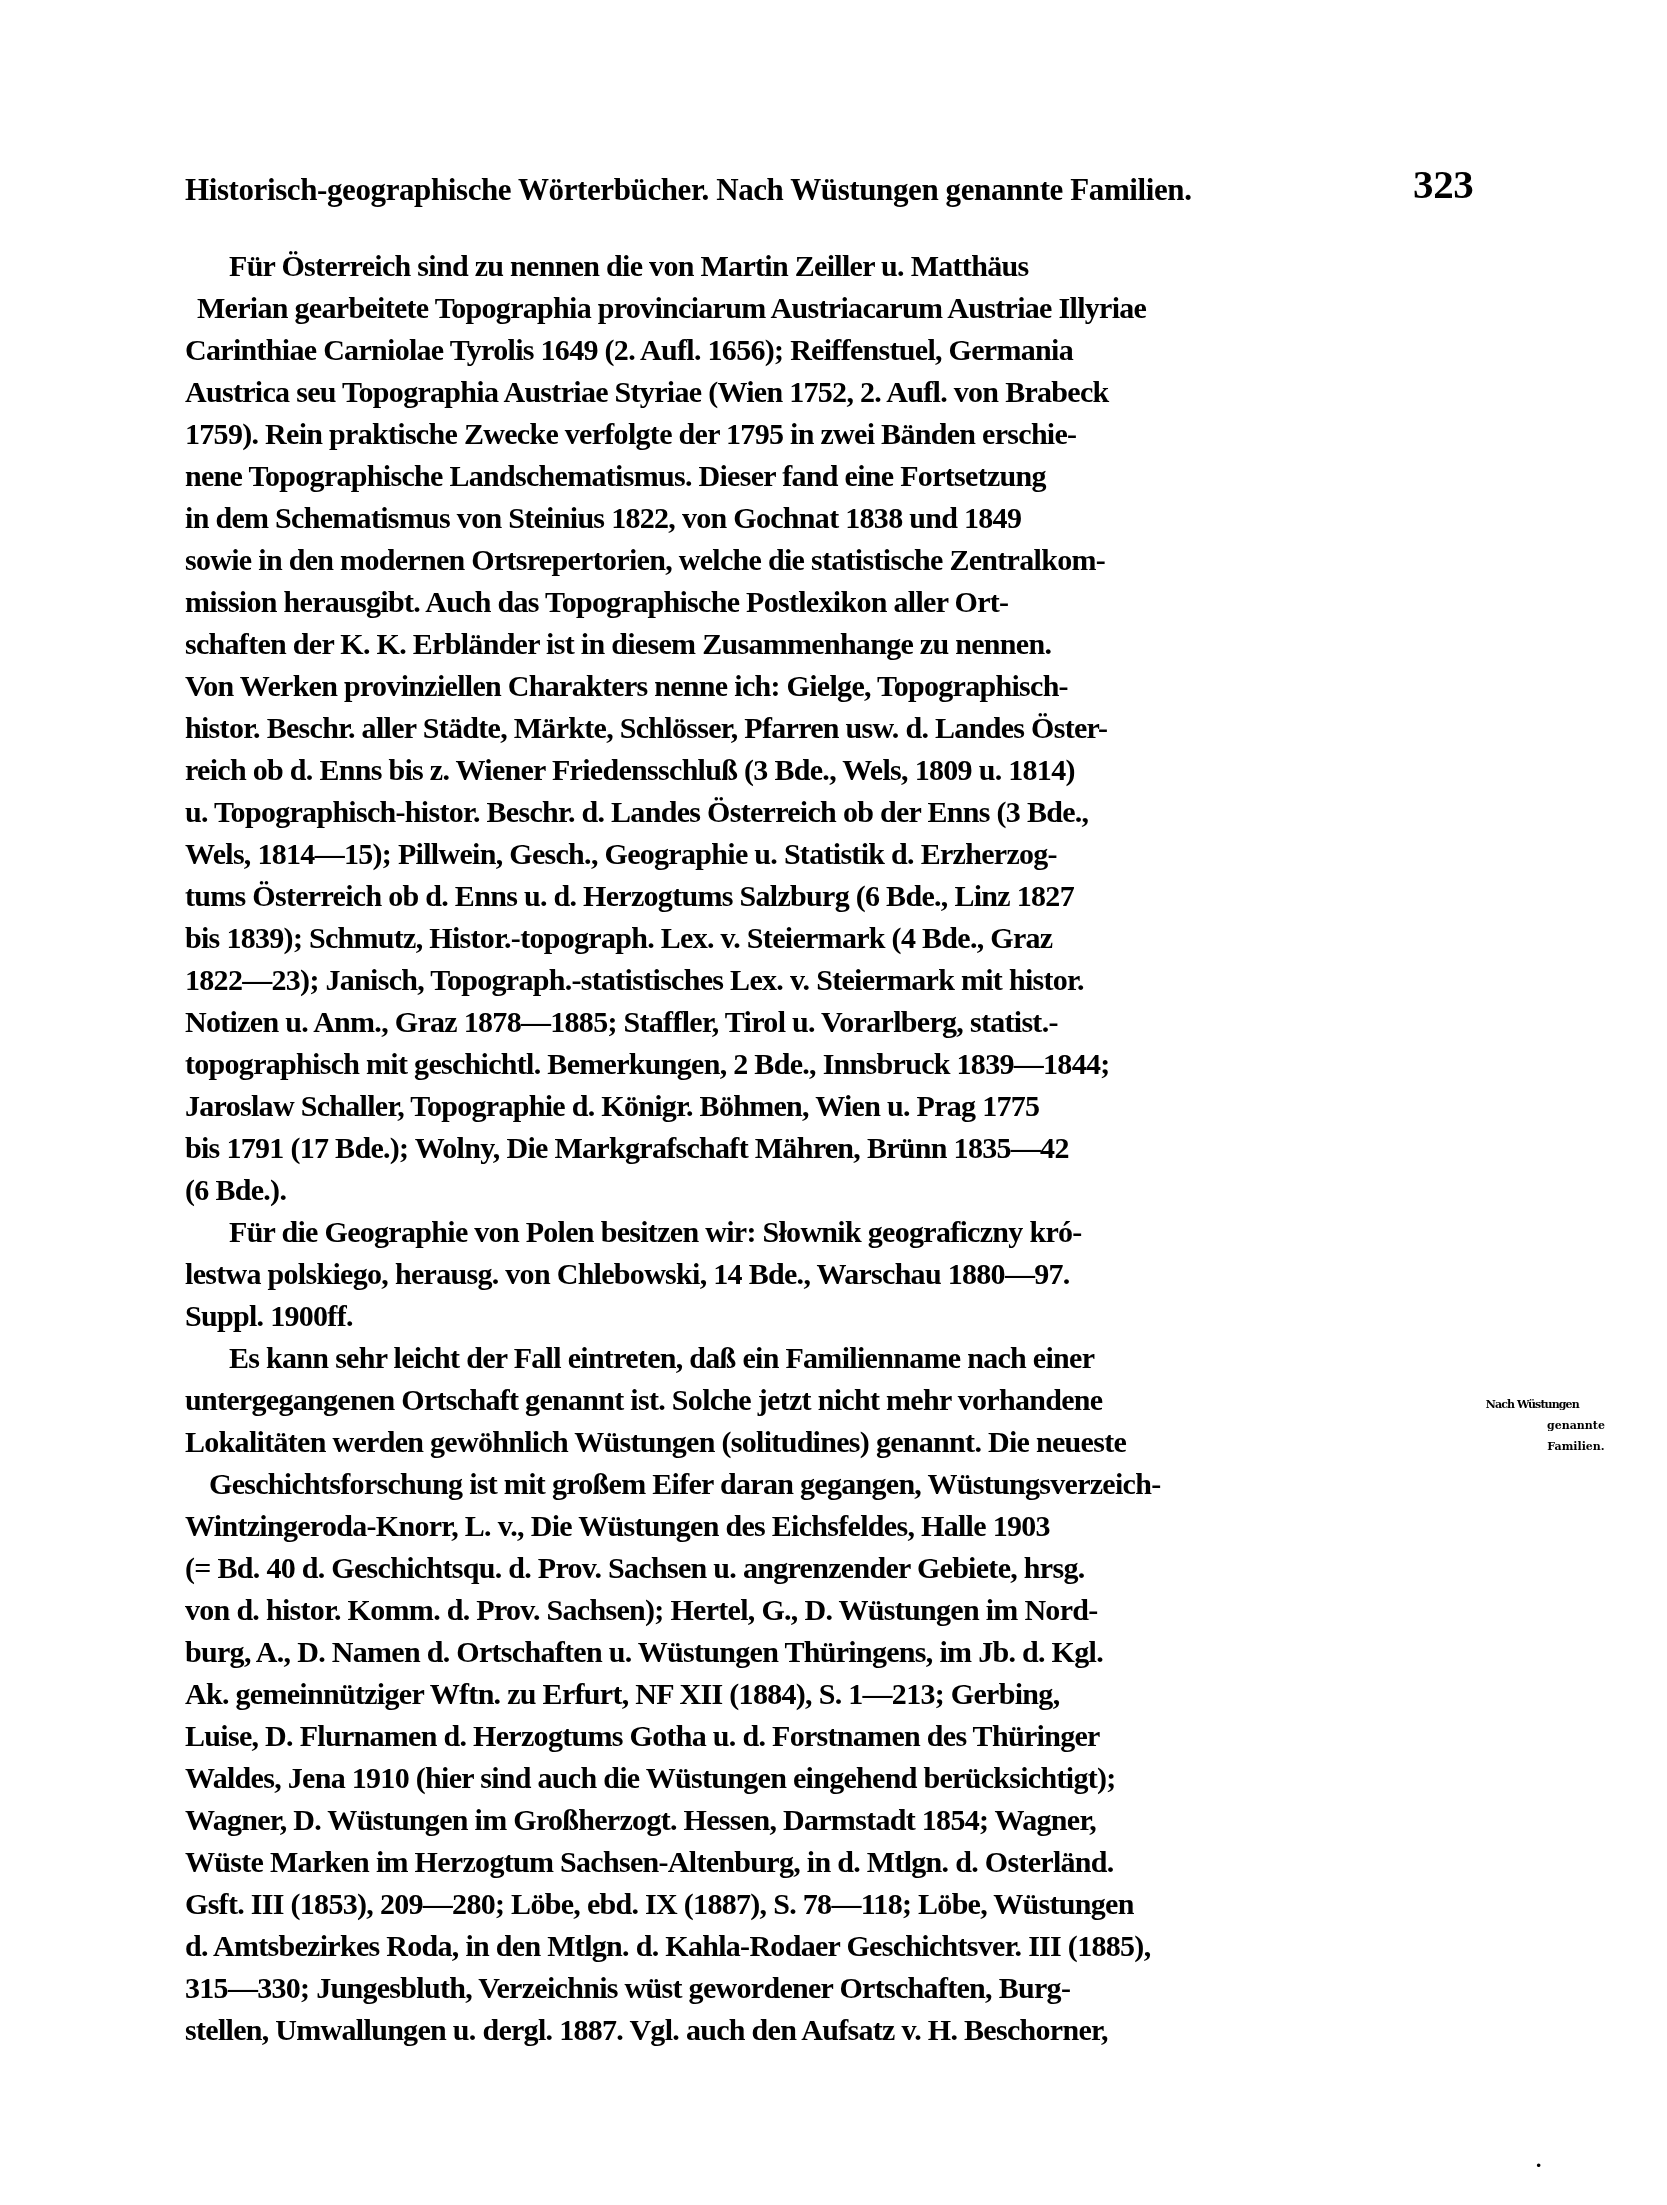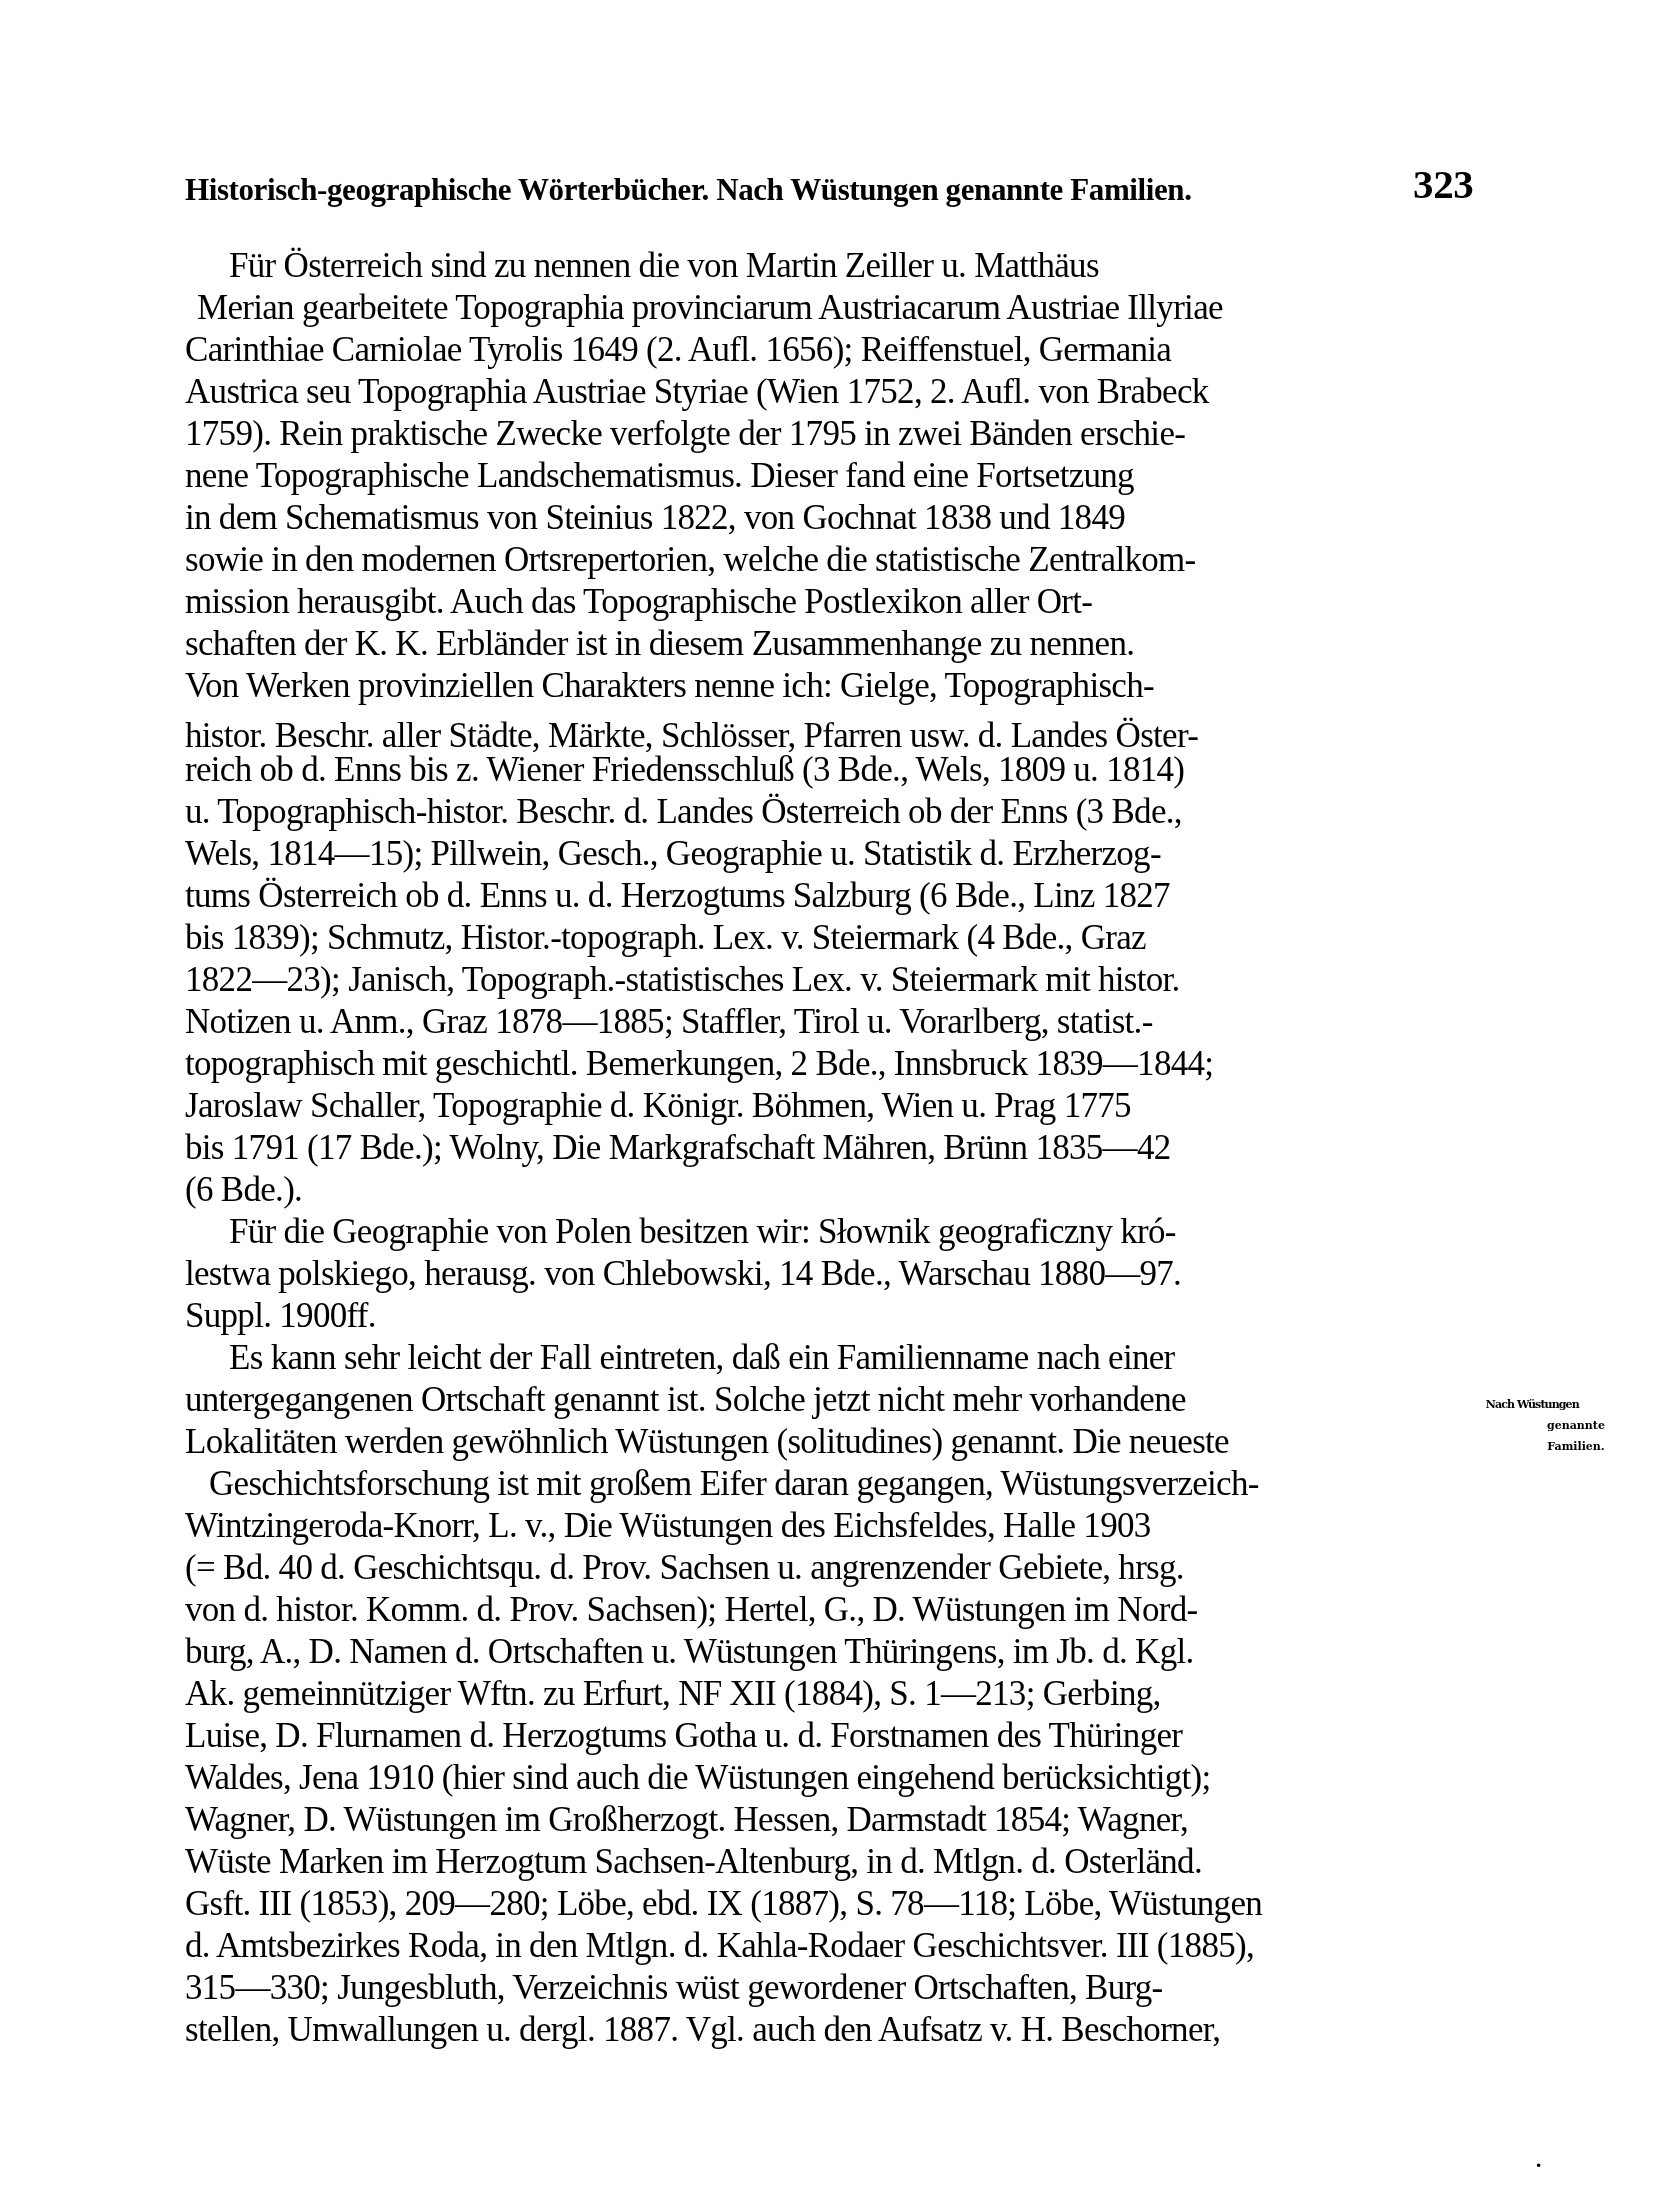--- a/index.html
+++ b/index.html
@@ -41,22 +41,22 @@
     }
     .body-text {
       position: absolute;
       left: 185px;
       top: 245px;
       width: 1306px;
     }
     .line {
       height: 42px;
       line-height: 42px;
-      font-size: 35px;
-      font-weight: normal;
+      font-size: 30px;
+      font-weight: bold;
       white-space: nowrap;
       text-align: justify;
       text-align-last: justify;
       letter-spacing: -0.7px;
       transform-origin: left center;
     }
     .line.indent { padding-left: 44px; }
     .line.last { text-align-last: left; }
     .underlined { text-decoration: underline; text-decoration-thickness: 2.2px; text-underline-offset: 5.3px; }
     .margin-note {
@@ -94,21 +94,21 @@
       <div class="line"><span style="white-space: nowrap; display: inline-block; transform-origin: left center; transform: scaleX(1); margin-left: 12px;">Merian gearbeitete Topographia provinciarum Austriacarum Austriae Illyriae</span></div>
       <div class="line"><span style="white-space: nowrap; display: inline-block; transform-origin: left center; transform: scaleX(1);">Carinthiae Carniolae Tyrolis 1649 (2. Aufl. 1656); Reiffenstuel, Germania</span></div>
       <div class="line"><span style="white-space: nowrap; display: inline-block; transform-origin: left center; transform: scaleX(1);">Austrica seu Topographia Austriae Styriae (Wien 1752, 2. Aufl. von Brabeck</span></div>
       <div class="line"><span style="white-space: nowrap; display: inline-block; transform-origin: left center; transform: scaleX(1);">1759). Rein praktische Zwecke verfolgte der 1795 in zwei Bänden erschie-</span></div>
       <div class="line"><span style="white-space: nowrap; display: inline-block; transform-origin: left center; transform: scaleX(1);">nene Topographische Landschematismus. Dieser fand eine Fortsetzung</span></div>
       <div class="line"><span style="white-space: nowrap; display: inline-block; transform-origin: left center; transform: scaleX(1);">in dem Schematismus von Steinius 1822, von Gochnat 1838 und 1849</span></div>
       <div class="line"><span style="white-space: nowrap; display: inline-block; transform-origin: left center; transform: scaleX(1);">sowie in den modernen Ortsrepertorien, welche die statistische Zentralkom-</span></div>
       <div class="line"><span style="white-space: nowrap; display: inline-block; transform-origin: left center; transform: scaleX(1);">mission herausgibt. Auch das Topographische Postlexikon aller Ort-</span></div>
       <div class="line"><span style="white-space: nowrap; display: inline-block; transform-origin: left center; transform: scaleX(1);">schaften der K. K. Erbländer ist in diesem Zusammenhange zu nennen.</span></div>
       <div class="line"><span style="white-space: nowrap; display: inline-block; transform-origin: left center; transform: scaleX(1);">Von Werken provinziellen Charakters nenne ich: Gielge, Topographisch-</span></div>
-      <div class="line"><span style="white-space: nowrap; display: inline-block; transform-origin: left center; transform: scaleX(1); margin-top: 8px;">histor. Beschr. aller Städte, Märkte, Schlösser, Pfarren usw. d. Landes Öster-</span></div>
+      <div class="line"><span style="white-space: nowrap; display: inline-block; transform-origin: left center; transform: scaleX(1);">histor. Beschr. aller Städte, Märkte, Schlösser, Pfarren usw. d. Landes Öster-</span></div>
       <div class="line"><span style="white-space: nowrap; display: inline-block; transform-origin: left center; transform: scaleX(1);">reich ob d. Enns bis z. Wiener Friedensschluß (3 Bde., Wels, 1809 u. 1814)</span></div>
       <div class="line"><span style="white-space: nowrap; display: inline-block; transform-origin: left center; transform: scaleX(1);">u. Topographisch-histor. Beschr. d. Landes Österreich ob der Enns (3 Bde.,</span></div>
       <div class="line"><span style="white-space: nowrap; display: inline-block; transform-origin: left center; transform: scaleX(1);">Wels, 1814—15); Pillwein, Gesch., Geographie u. Statistik d. Erzherzog-</span></div>
       <div class="line"><span style="white-space: nowrap; display: inline-block; transform-origin: left center; transform: scaleX(1);">tums Österreich ob d. Enns u. d. Herzogtums Salzburg (6 Bde., Linz 1827</span></div>
       <div class="line"><span style="white-space: nowrap; display: inline-block; transform-origin: left center; transform: scaleX(1);">bis 1839); Schmutz, Histor.-topograph. Lex. v. Steiermark (4 Bde., Graz</span></div>
       <div class="line"><span style="white-space: nowrap; display: inline-block; transform-origin: left center; transform: scaleX(1);">1822—23); Janisch, Topograph.-statistisches Lex. v. Steiermark mit histor.</span></div>
       <div class="line"><span style="white-space: nowrap; display: inline-block; transform-origin: left center; transform: scaleX(1);">Notizen u. Anm., Graz 1878—1885; Staffler, Tirol u. Vorarlberg, statist.-</span></div>
       <div class="line"><span style="white-space: nowrap; display: inline-block; transform-origin: left center; transform: scaleX(1);">topographisch mit geschichtl. Bemerkungen, 2 Bde., Innsbruck 1839—1844;</span></div>
       <div class="line"><span style="white-space: nowrap; display: inline-block; transform-origin: left center; transform: scaleX(1);">Jaroslaw Schaller, Topographie d. Königr. Böhmen, Wien u. Prag 1775</span></div>
       <div class="line"><span style="white-space: nowrap; display: inline-block; transform-origin: left center; transform: scaleX(1);">bis 1791 (17 Bde.); Wolny, Die Markgrafschaft Mähren, Brünn 1835—42</span></div>

